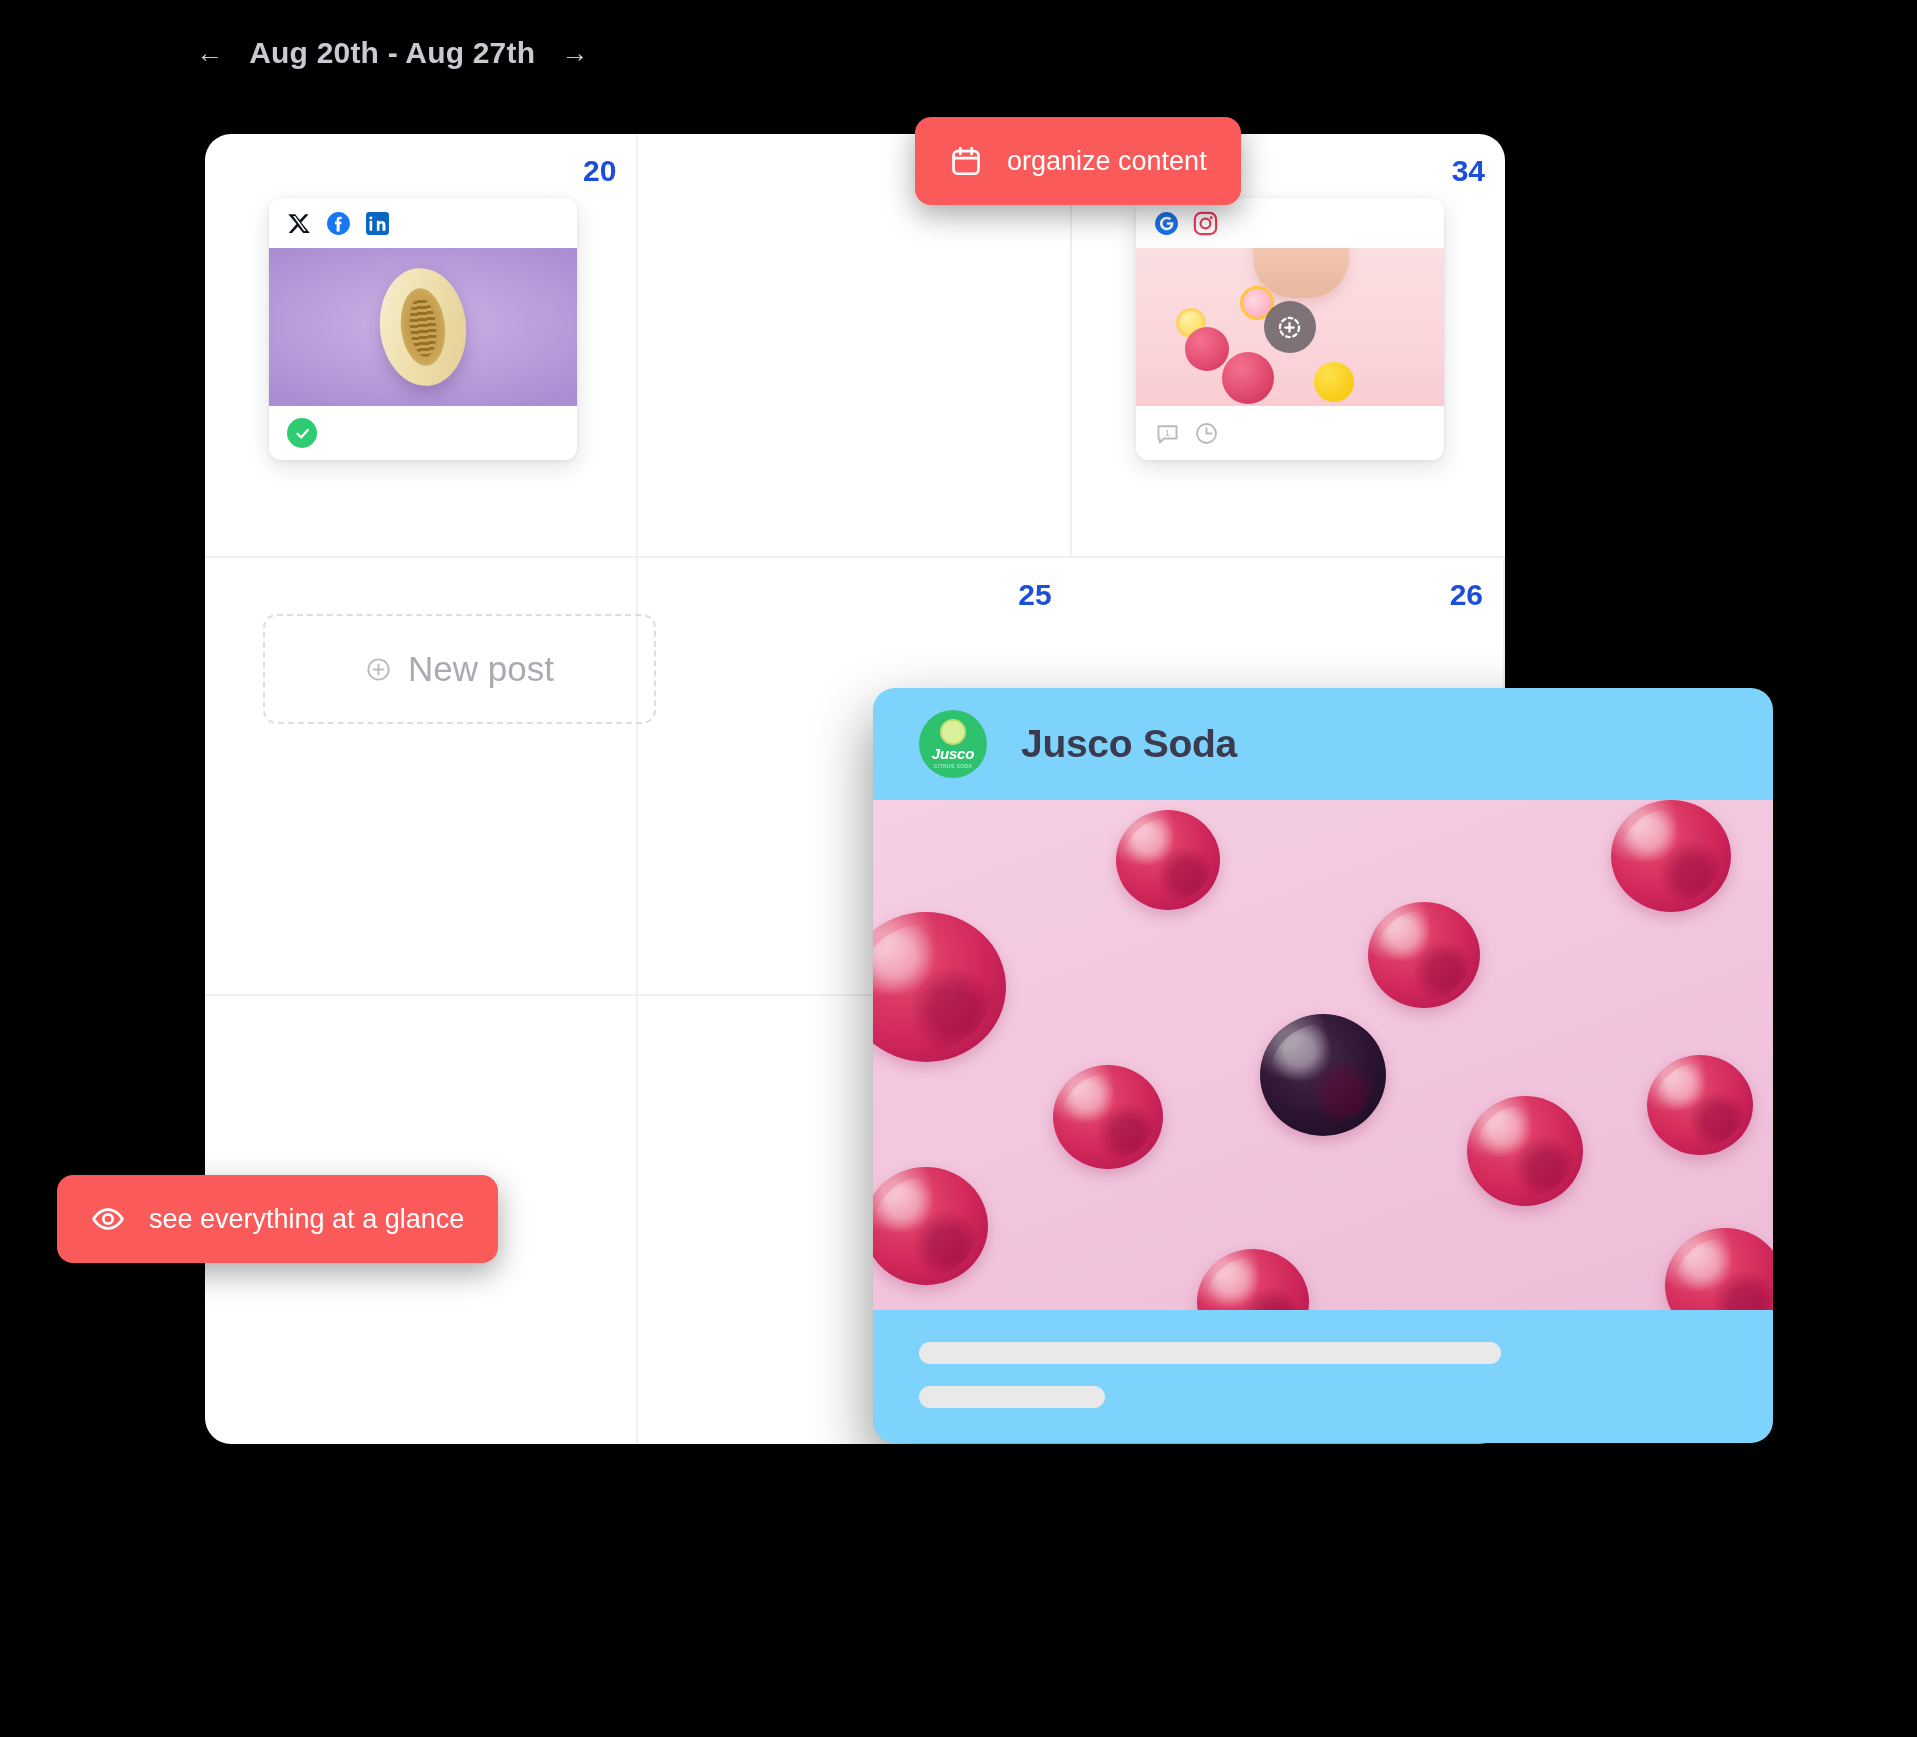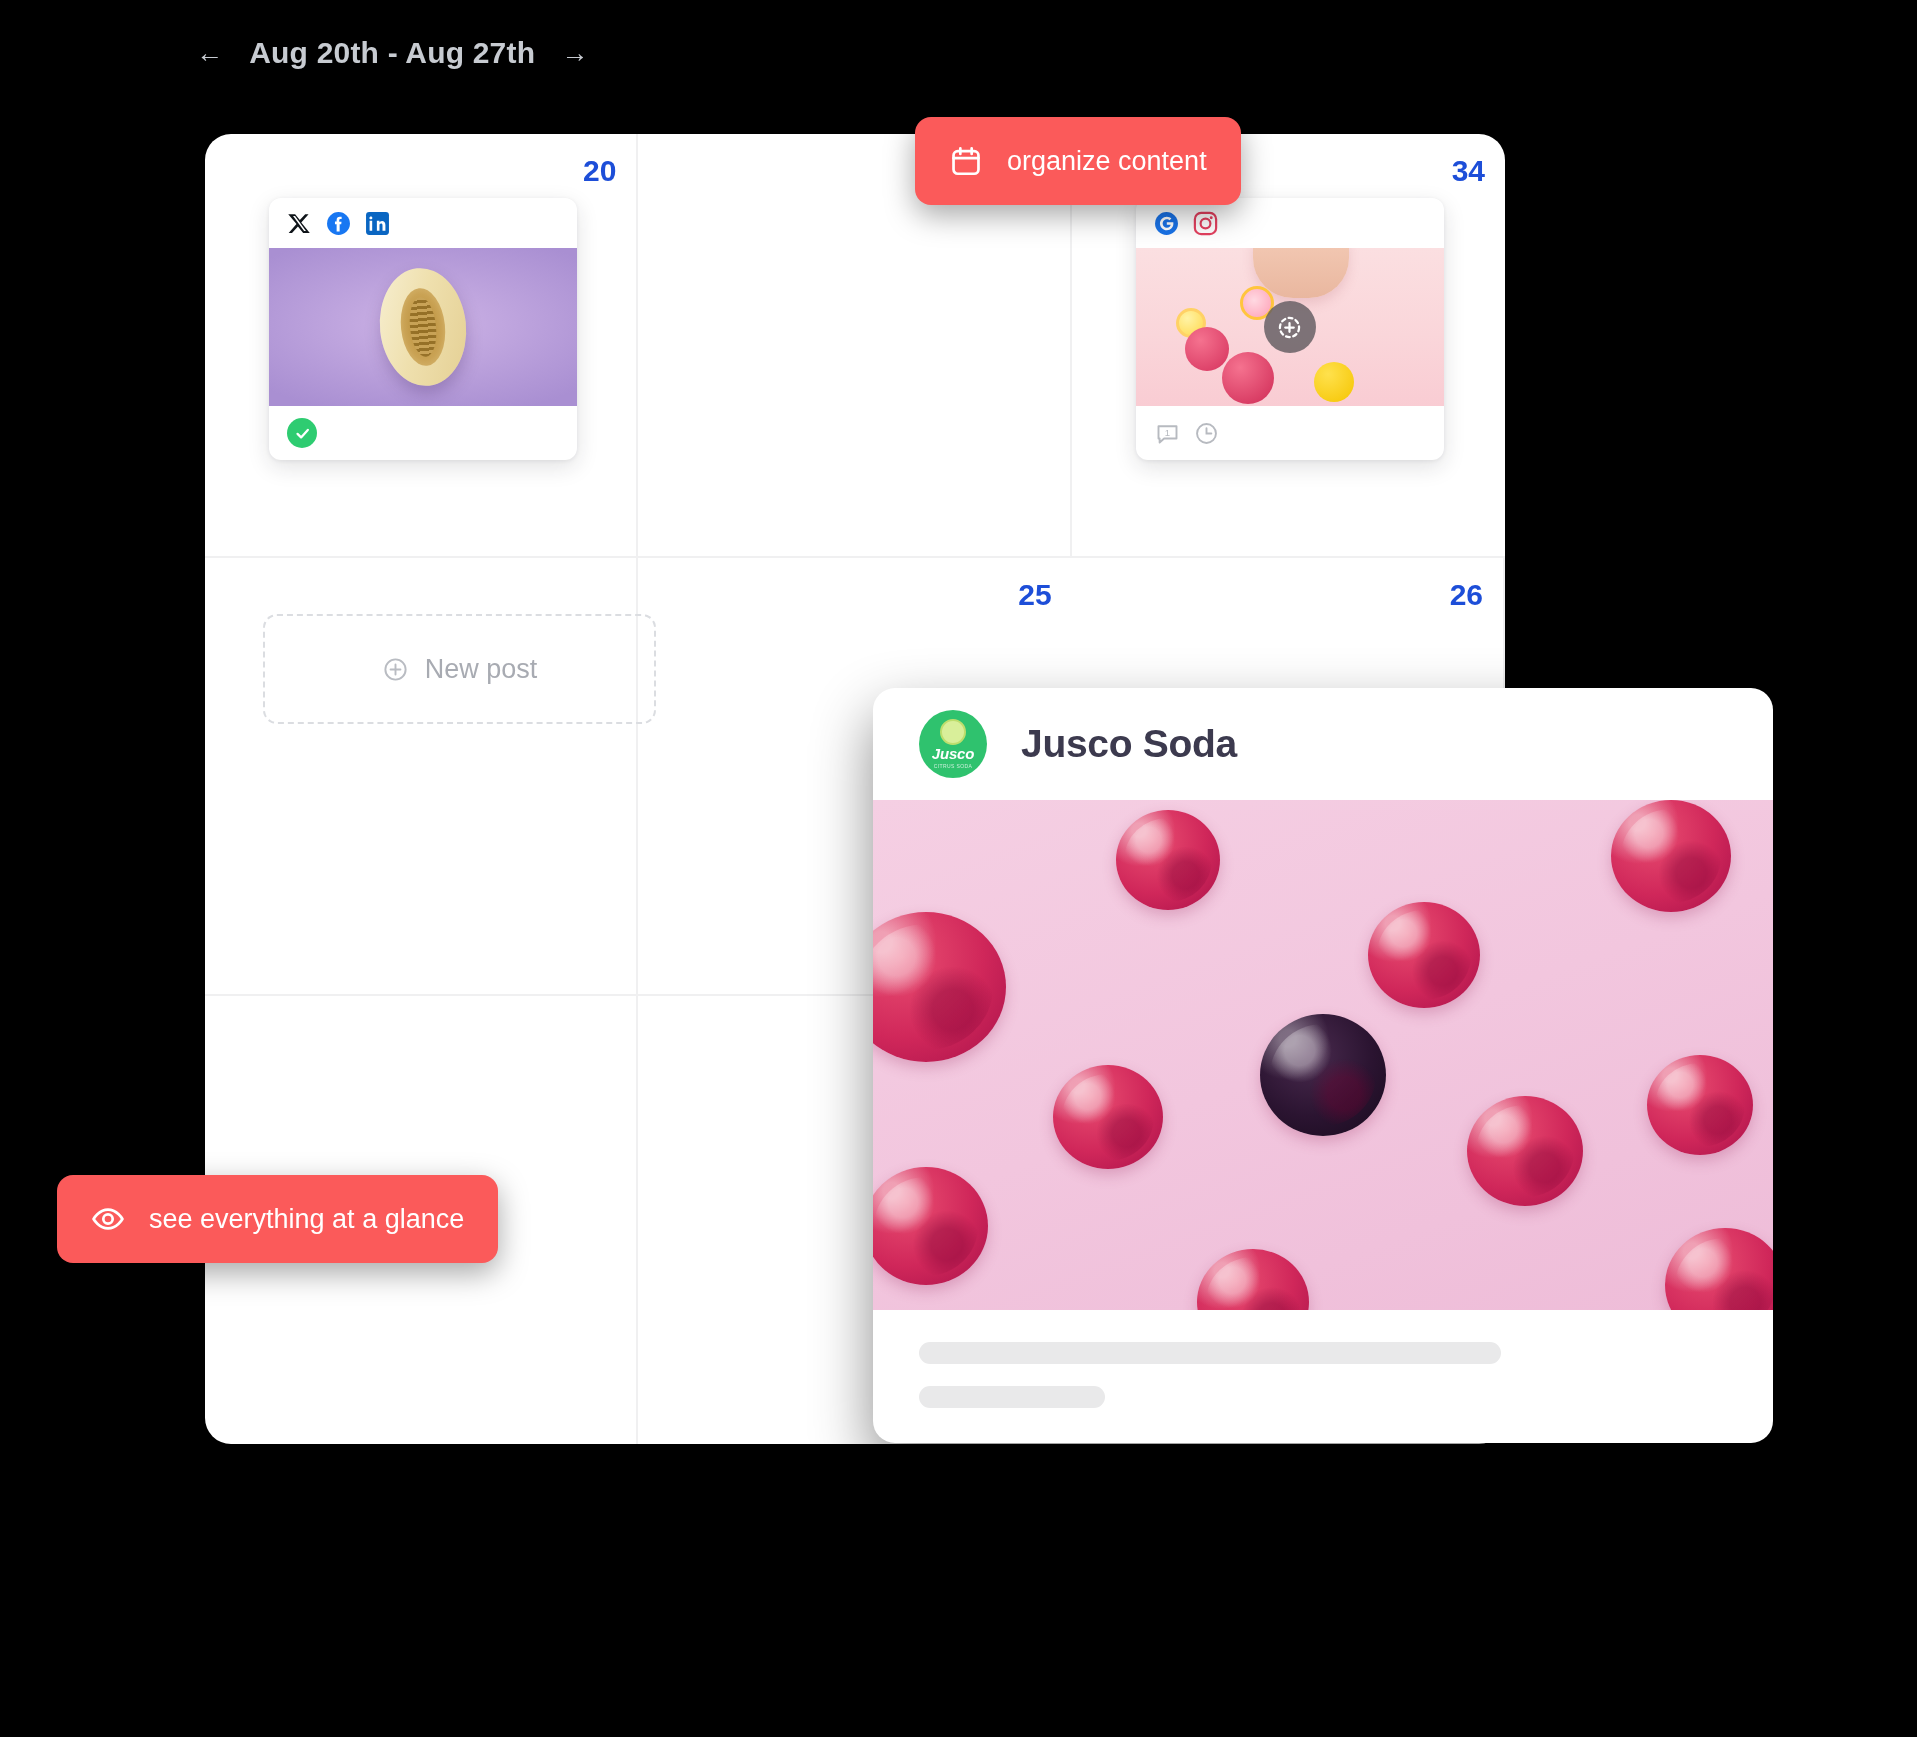--- a/index.html
+++ b/index.html
@@ -79,21 +79,21 @@
     display: flex; align-items: center; justify-content: center;
   }
   .carousel-badge svg { width: 27px; height: 27px; }
 
   
   .newpost {
     position: absolute; left: 58px; top: 56px;
     width: 393px; height: 110px;
     border: 2.5px dashed #dbdde1; border-radius: 14px;
     display: flex; align-items: center; justify-content: center; gap: 16px;
-    color: #a8abb2; font-size: 27px;
+    color: #a8abb2; font-size: 35px;
   }
   .newpost .plus { width: 27px; height: 27px; }
 
   
   .pill {
     position: absolute;
     background: #fb5a5a; border-radius: 16px;
     display: flex; align-items: center; gap: 24px;
     color: #fff; font-size: 27px; font-weight: 500;
     padding: 0 34px; height: 88px;
@@ -102,21 +102,21 @@
   }
   .pill svg { width: 34px; height: 34px; flex: none; }
   #pill-organize { left: 915px; top: 117px; }
   #pill-drag     { left: 1596px; top: 543px; }
   #pill-glance   { left: 57px;  top: 1175px; }
 
   
   .preview {
     position: absolute; left: 873px; top: 688px;
     width: 900px; height: 755px;
-    background: #ffffff; border-radius: 22px; overflow: hidden;
+    background: #7dd3fc; border-radius: 22px; overflow: hidden;
     box-shadow: 0 26px 60px rgba(0,0,0,.45);
   }
   .pv-head { height: 112px; display: flex; align-items: center; gap: 34px; padding: 0 46px; }
   .pv-avatar {
     width: 68px; height: 68px; border-radius: 50%;
     background: #2fc26e; flex: none; position: relative; overflow: hidden;
     display:flex; flex-direction:column; align-items:center; justify-content:center;
   }
   .pv-avatar .lime {
     width: 26px; height: 26px; border-radius: 50%;

